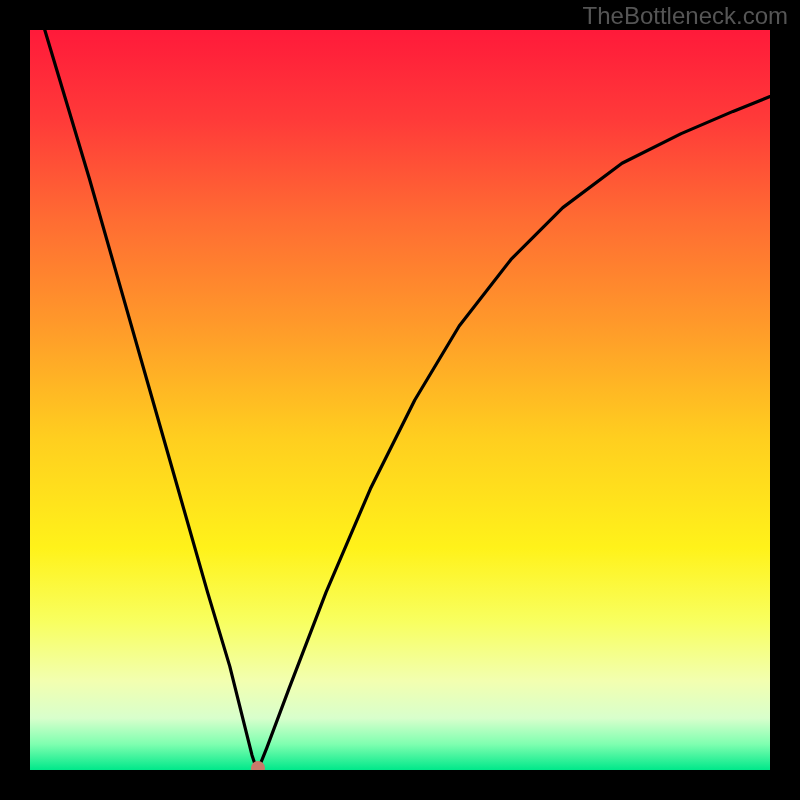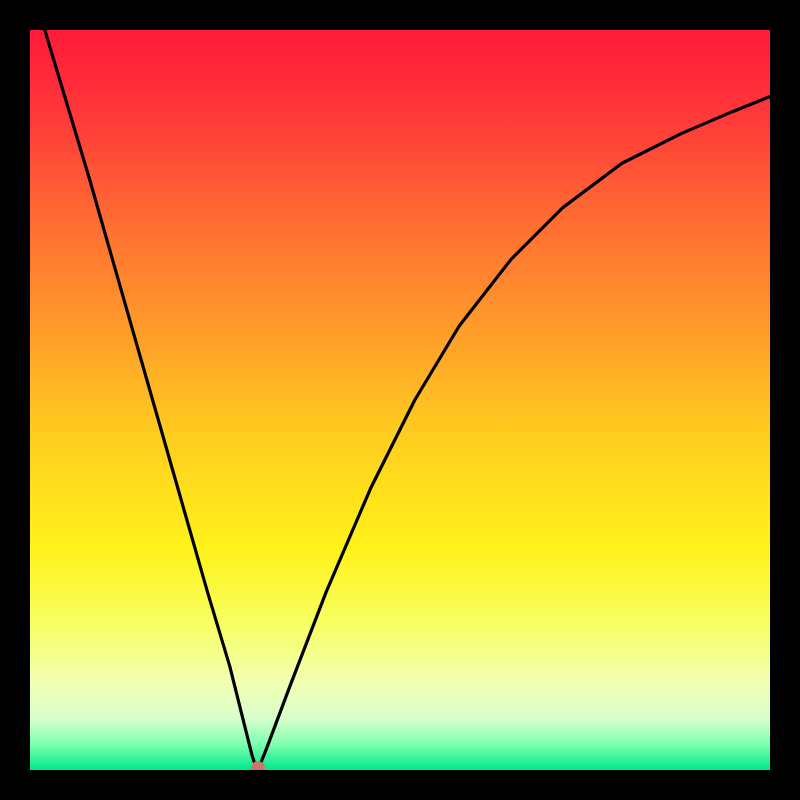--- a/index.html
+++ b/index.html
@@ -54,20 +54,21 @@
     height: 14px;
     border-radius: 50%;
     background: #c87a6a;
     transform: translate(-50%, -50%);
   }
 </style>
 </head>
 <body>
 
 <div class="outer">
+  <div class="watermark">TheBottleneck.com</div>
 
   <div class="plot-area">
     <svg class="gradient" viewBox="0 0 740 740" preserveAspectRatio="none">
       <defs>
         <linearGradient id="bg" x1="0" y1="0" x2="0" y2="1">
             <stop offset="0%" stop-color="#ff1a3a"></stop>
             <stop offset="12%" stop-color="#ff3a39"></stop>
             <stop offset="25%" stop-color="#ff6a33"></stop>
             <stop offset="40%" stop-color="#ff9a2a"></stop>
             <stop offset="55.00000000000001%" stop-color="#ffce1f"></stop>

